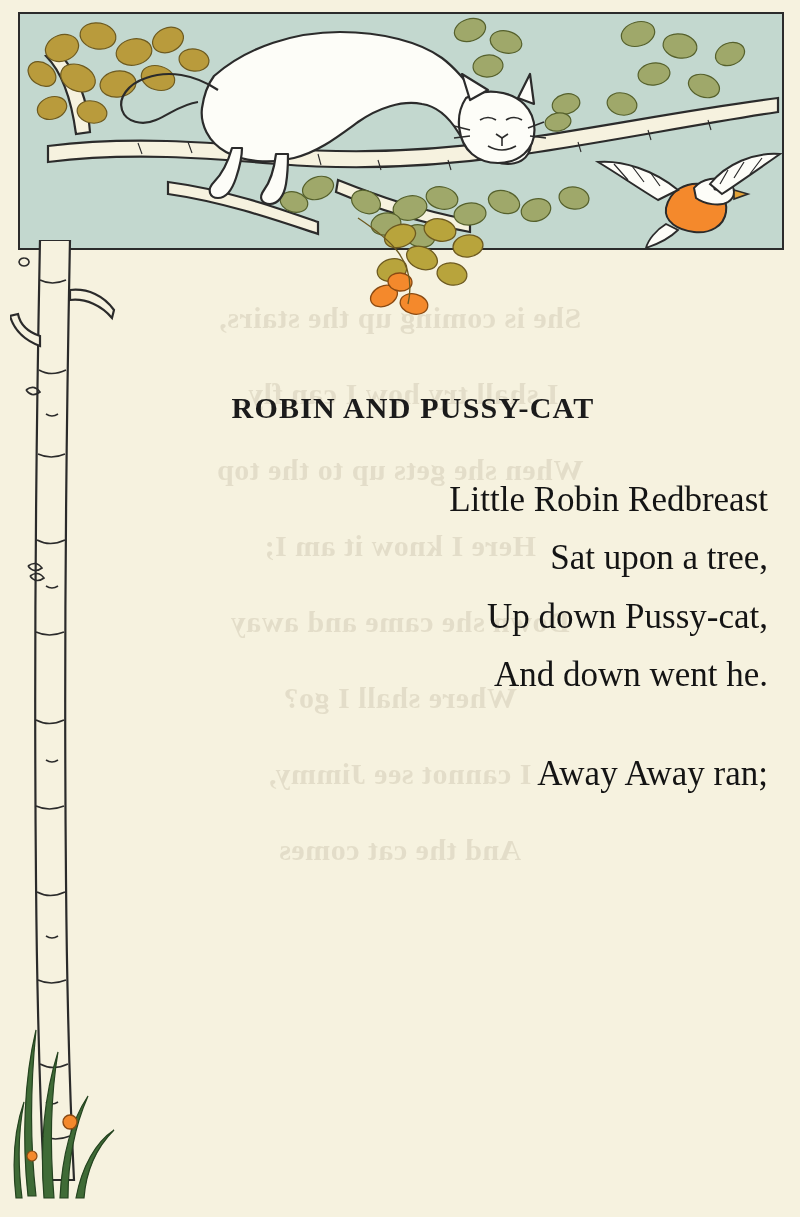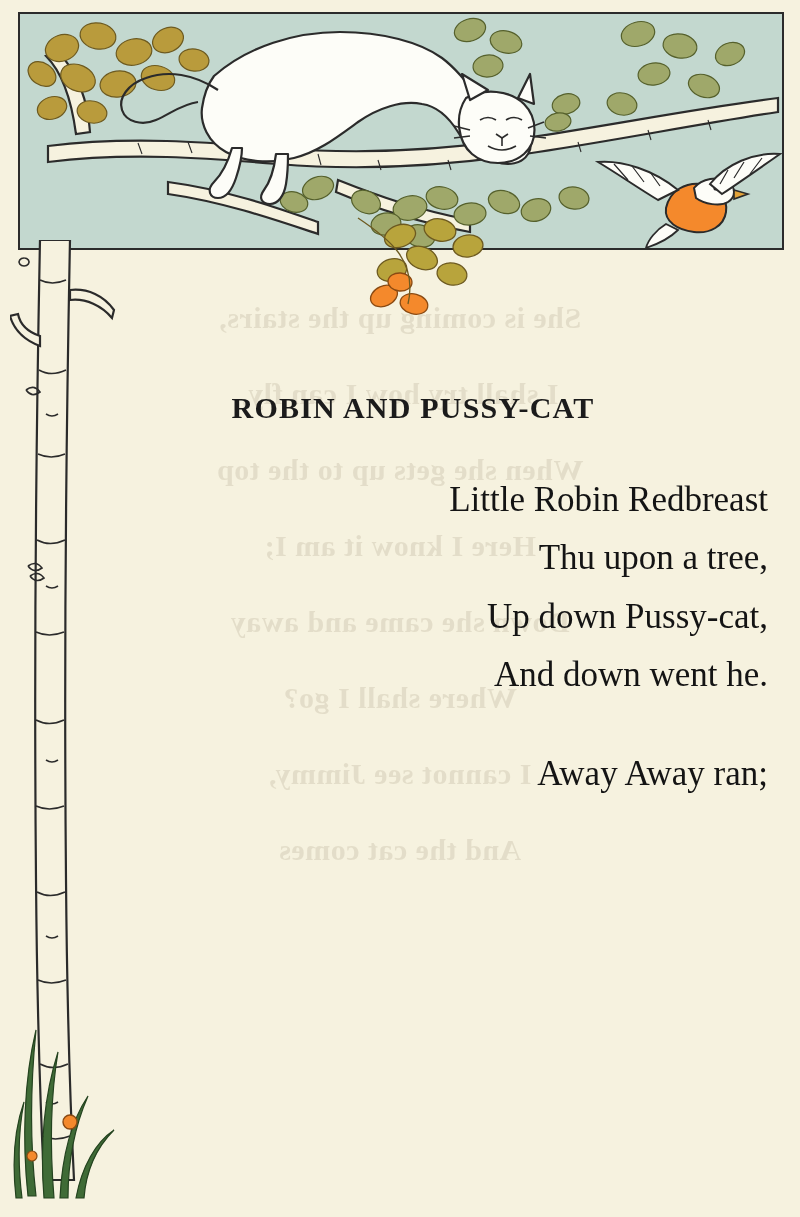--- a/index.html
+++ b/index.html
@@ -310,21 +310,21 @@
         <circle cx="22" cy="916" r="5" fill="#f4892c" stroke="#8a4a12" stroke-width="1.2"></circle>
       </g>
     </svg>
   </div>
 
   <div class="poem">
     <h1 class="poem-title">ROBIN AND PUSSY-CAT</h1>
 
     <div class="stanza">
       <div class="line">Little Robin Redbreast</div>
-      <div class="line">Thu upon a tree,</div>
+      <div class="line">Sat upon a tree,</div>
       <div class="line">Up down Pussy-cat,</div>
       <div class="line">And down went he.</div>
     </div>
 
     <div class="stanza">
       <div class="line">Away Away ran;</div>
     </div>
   </div>
 
 </div>

